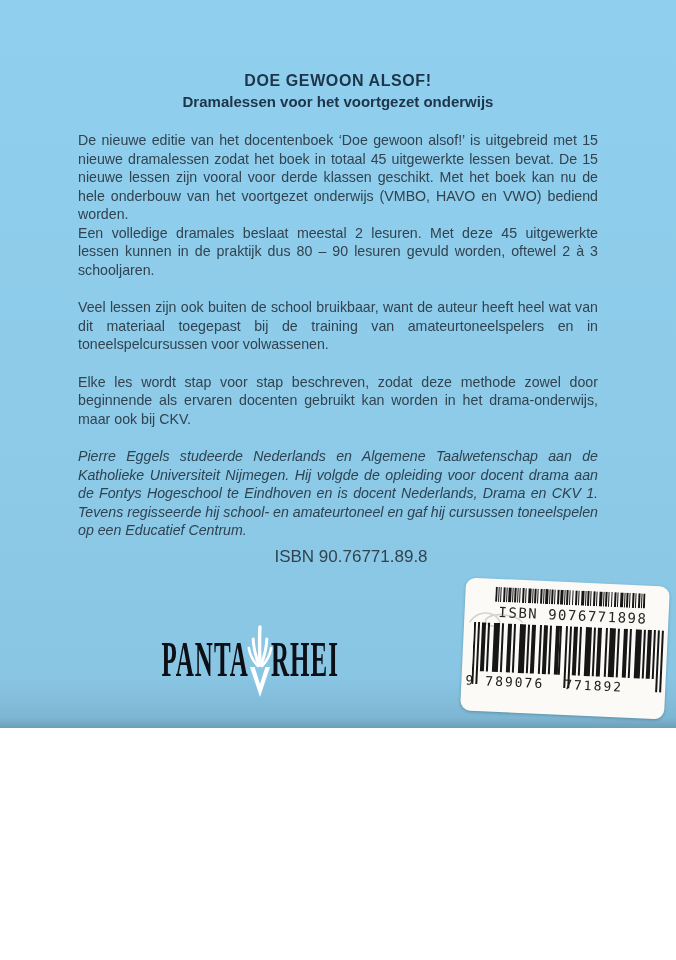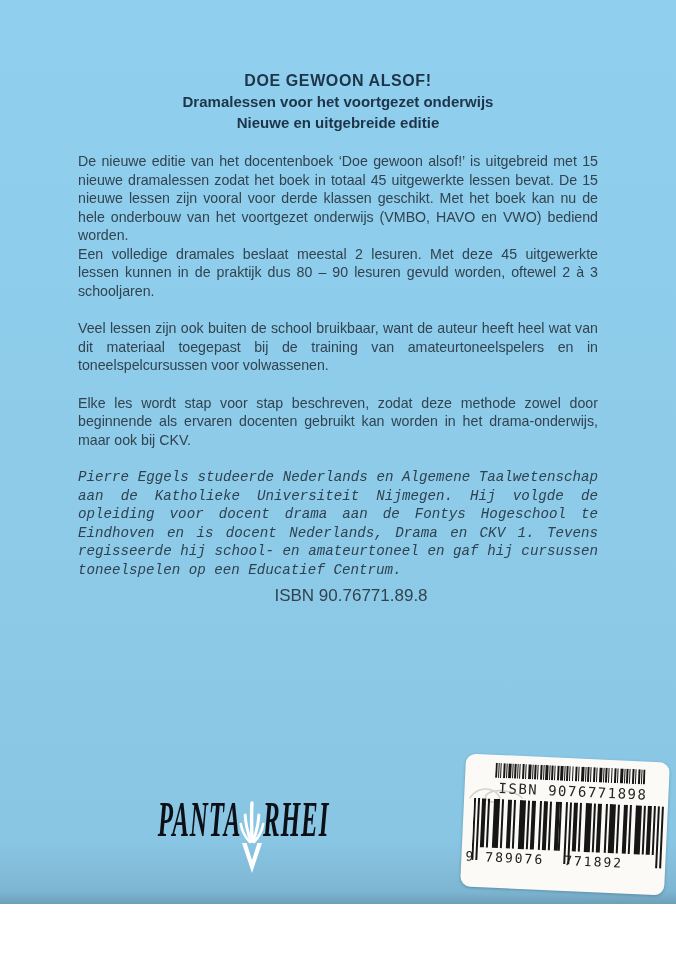--- a/index.html
+++ b/index.html
@@ -1,35 +1,35 @@
 <!DOCTYPE html>
 <html><head>
 <meta charset="utf-8">
 <style>
   html,body{margin:0;padding:0;}
   body{width:676px;height:960px;overflow:hidden;font-family:"Liberation Sans",sans-serif;}
   .cover{
-    position:relative;width:676px;height:904px;
+    position:relative;width:676px;height:728px;
     background:linear-gradient(180deg,#90cfee 0%,#8dcbe9 55%,#89c6e4 93%,#7db6d2 98.6%,#6d9fb8 100%);
     color:#2e4150;
   }
   .content{padding:70px 78px 0 78px;}
   .title-block{text-align:center;margin-bottom:19px;color:#1d3449;}
   .title-main{font-size:16px;font-weight:700;letter-spacing:.6px;line-height:21px;}
   .title-sub{font-size:15px;font-weight:700;line-height:21px;}
   .body-text p{
     margin:0;font-size:14.2px;line-height:18.5px;text-align:justify;color:#32434f;
   }
   .body-text p.gap{margin-bottom:19px;}
-  .body-text p.bio{font-style:italic;color:#2f4250;font-family:Liberation Mono, monospace;}
+  .body-text p.bio{font-style:italic;color:#2f4250;}
   .isbn-line{
     font-size:17px;line-height:18px;text-align:center;margin:8px -26px 0 0;color:#32434f;
   }
   
-  .logo{position:absolute;left:74px;bottom:34px;display:flex;align-items:flex-start;font-style:italic;}
+  .logo{position:absolute;left:74px;bottom:34px;display:flex;align-items:center;}
   .logo .word{
     font-family:"Liberation Serif",serif;font-weight:700;font-size:50px;line-height:40px;
     color:#0c0f16;display:inline-block;transform:scaleX(.5);letter-spacing:2px;
   }
   .logo .word-left{transform-origin:right bottom;margin-right:-2px;}
   .logo .word-right{transform-origin:left bottom;margin-left:-2px;}
   .fountain{width:26px;height:76px;margin:0 0 -5px 0;flex:0 0 auto;}
   
   .sticker{
     position:absolute;right:9px;bottom:13px;width:204px;height:133px;
@@ -54,21 +54,20 @@
 </head>
 <body>
 
 <div class="cover">
 
   <div class="content">
 
     <div class="title-block">
       <div class="title-main">DOE GEWOON ALSOF!</div>
       <div class="title-sub">Dramalessen voor het voortgezet onderwijs</div>
-      <div class="title-sub">Nieuwe en uitgebreide editie</div>
     </div>
 
     <div class="body-text">
       <p>De nieuwe editie van het docentenboek ‘Doe gewoon alsof!’ is uitgebreid met 15 nieuwe dramalessen zodat het boek in totaal 45 uitgewerkte lessen bevat. De 15 nieuwe lessen zijn vooral voor derde klassen geschikt. Met het boek kan nu de hele onderbouw van het voortgezet onderwijs (VMBO, HAVO en VWO) bediend worden.</p>
       <p class="gap">Een volledige dramales beslaat meestal 2 lesuren. Met deze 45 uitgewerkte lessen kunnen in de praktijk dus 80 – 90 lesuren gevuld worden, oftewel 2 à 3 schooljaren.</p>
       <p class="gap">Veel lessen zijn ook buiten de school bruikbaar, want de auteur heeft heel wat van dit materiaal toegepast bij de training van amateurtoneelspelers en in toneelspelcursussen voor volwassenen.</p>
       <p class="gap">Elke les wordt stap voor stap beschreven, zodat deze methode zowel door beginnende als ervaren docenten gebruikt kan worden in het drama-onderwijs, maar ook bij CKV.</p>
       <p class="bio">Pierre Eggels studeerde Nederlands en Algemene Taalwetenschap aan de Katholieke Universiteit Nijmegen. Hij volgde de opleiding voor docent drama aan de Fontys Hogeschool te Eindhoven en is docent Nederlands, Drama en CKV 1. Tevens regisseerde hij school- en amateurtoneel en gaf hij cursussen toneelspelen op een Educatief Centrum.</p>
       <div class="isbn-line">ISBN 90.76771.89.8</div>
     </div>

